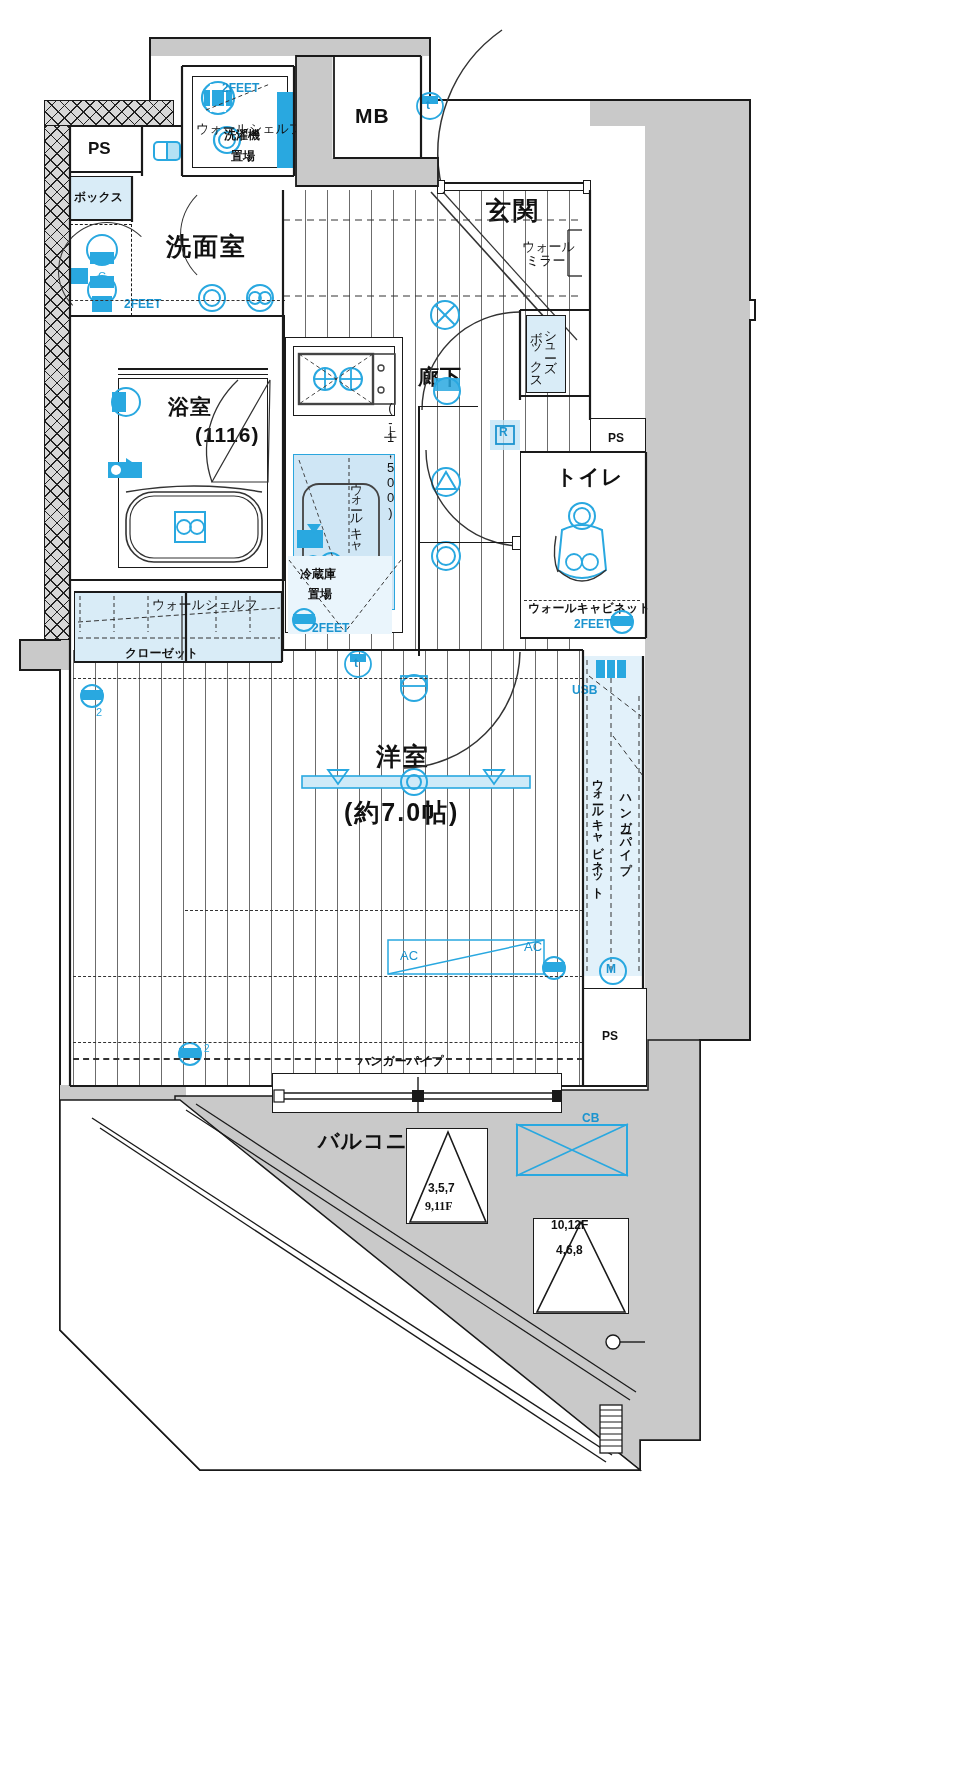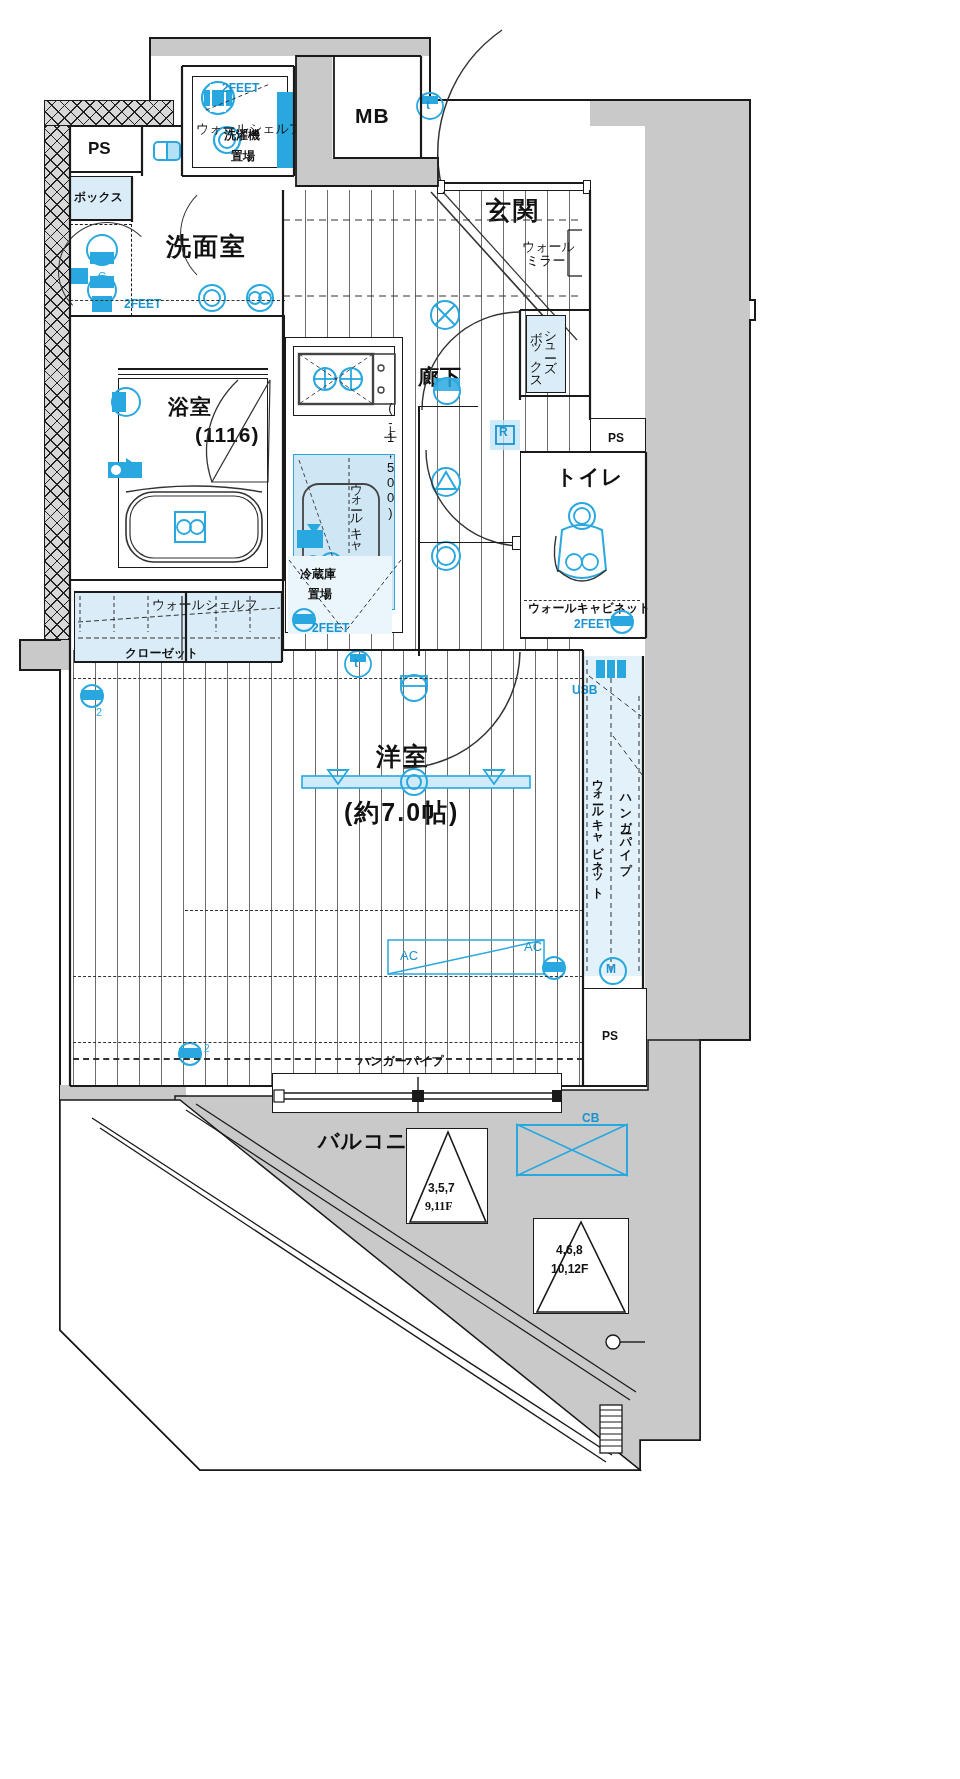--- a/index.html
+++ b/index.html
@@ -436,21 +436,21 @@
     <line x1="0" y1="0" x2="112" y2="52" stroke="#29a8e0" stroke-width="1.6"></line>
     <line x1="0" y1="52" x2="112" y2="0" stroke="#29a8e0" stroke-width="1.6"></line>
   </svg>
   <div class="lbl lbl-sm cy" style="left:582px;top:1112px;">CB</div>
 
   <div class="abs white" style="left:533px;top:1218px;width:96px;height:96px;"></div>
   <svg style="left:533px;top:1218px;width:98px;height:98px;">
     <polygon points="48,4 92,94 4,94" fill="none" stroke="#1a1a1a" stroke-width="1.6"></polygon>
   </svg>
   <div class="lbl lbl-sm" style="left:556px;top:1244px;">4,6,8</div>
-  <div class="lbl lbl-sm" style="left:551px;top:1263px;">10,12F</div>
+  <div class="lbl lbl-sm" style="left:551px;top:1219px;">10,12F</div>
 
   <svg style="left:0;top:0;width:960px;height:1779px;">
     <g stroke="#1a1a1a" stroke-width="2.2" fill="none">
 
       <line x1="70" y1="316" x2="285" y2="316"></line>
       <line x1="70" y1="580" x2="285" y2="580"></line>
       <line x1="283" y1="190" x2="283" y2="650"></line>
       <line x1="70" y1="126" x2="70" y2="1086"></line>
       <line x1="142" y1="126" x2="142" y2="176"></line>
       <line x1="70" y1="172" x2="142" y2="172"></line>

